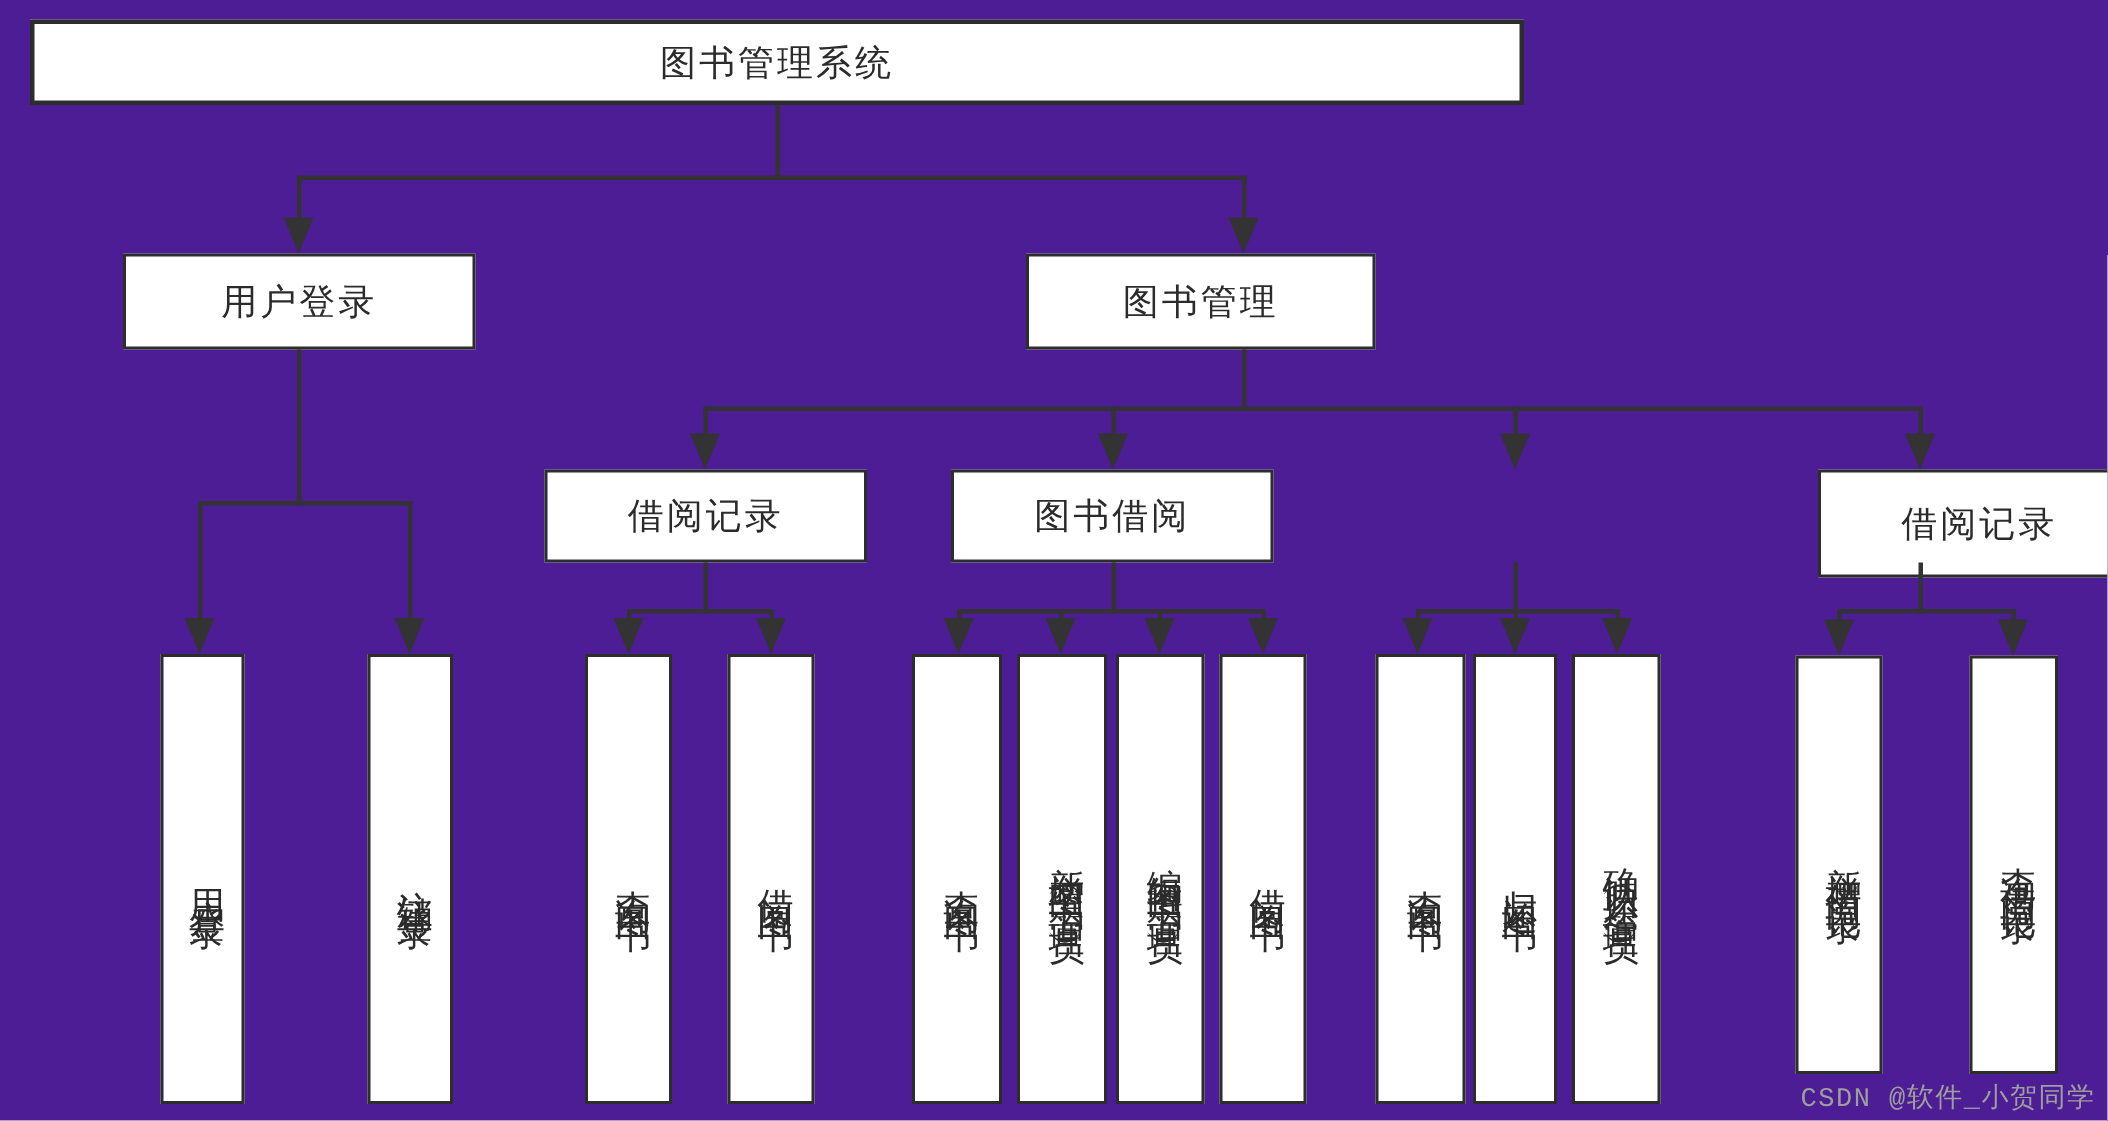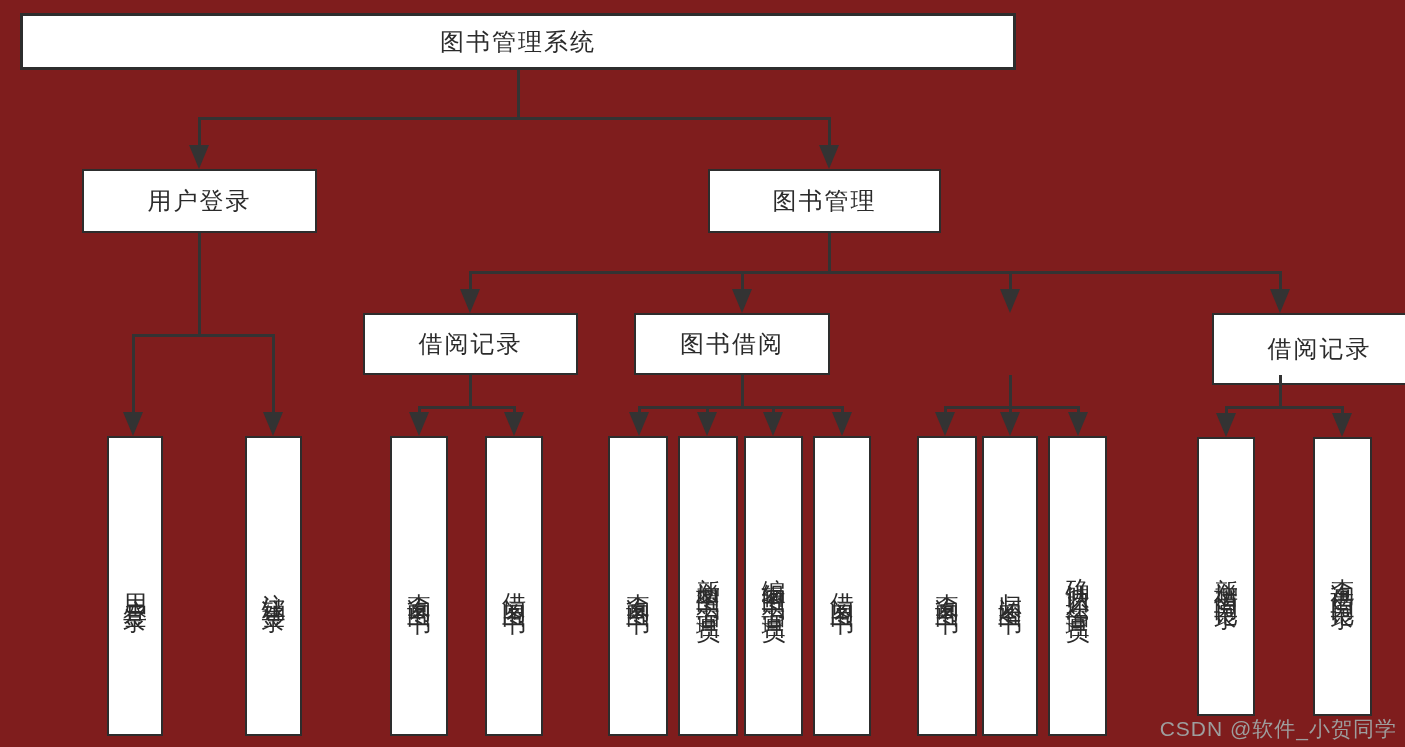--- a/index.html
+++ b/index.html
@@ -1,20 +1,20 @@
 <!DOCTYPE html>
 <html><head>
 <meta charset="utf-8">
 <style>
   html,body{margin:0;padding:0;background:#ffffff;}
   #stage{
     position:relative;
     width:1405px;height:747px;
-    background:#7f1d1d;
-    font-family:Liberation Sans, sans-serif;
+    background:#4c1d95;
+    font-family:Liberation Mono, monospace;
     color:#2b2b2b;
     overflow:hidden;
   }
   .box{
     position:absolute;
     box-sizing:border-box;
     background:#ffffff;
     border:2.5px solid #2d2d2d;
     display:flex;
     align-items:center;
@@ -35,45 +35,45 @@
   .arrowhead{
     position:absolute;
     width:0;height:0;
     border-left:10px solid transparent;
     border-right:10px solid transparent;
     border-top:24px solid #333333;
   }
   #watermark{
     position:absolute;
     right:8px;bottom:4px;
-    font-size:21px;
+    font-size:18px;
     letter-spacing:1px;
     color:#9e9e9e;
   }
 </style>
 </head>
 <body>
 
 <div id="stage">
 
   <div class="box root" style="left:20px;top:13px;width:996px;height:57px">
     <span>图书管理系统</span>
   </div>
 
   <div class="box" style="left:82px;top:169px;width:235px;height:64px">
     <span>用户登录</span>
   </div>
-  <div class="box" style="left:708px;top:169px;width:233px;height:64px">
+  <div class="box" style="left:684px;top:169px;width:233px;height:64px">
     <span>图书管理</span>
   </div>
 
   <div class="box" style="left:363px;top:313px;width:215px;height:62px">
     <span>借阅记录</span>
   </div>
-  <div class="box" style="left:634px;top:313px;width:196px;height:62px">
+  <div class="box" style="left:634px;top:313px;width:215px;height:62px">
     <span>图书借阅</span>
   </div>
   <div class="box" style="left:1212px;top:313px;width:215px;height:72px">
     <span>借阅记录</span>
   </div>
 
   <div class="box" style="left:107px;top:436px;width:56px;height:300px">
     <span class="vtext">用户登录</span>
   </div>
   <div class="box" style="left:245px;top:436px;width:57px;height:300px">

